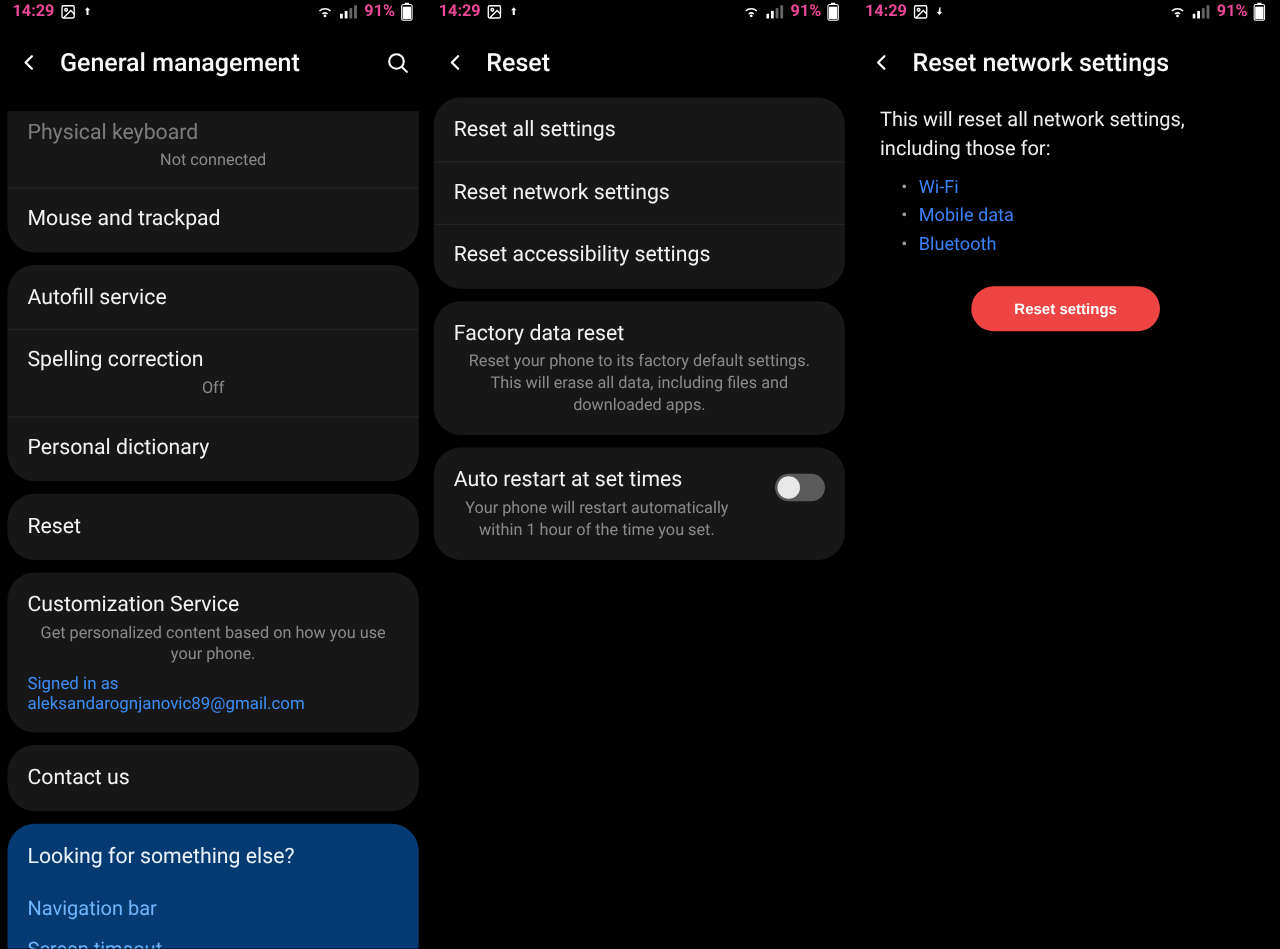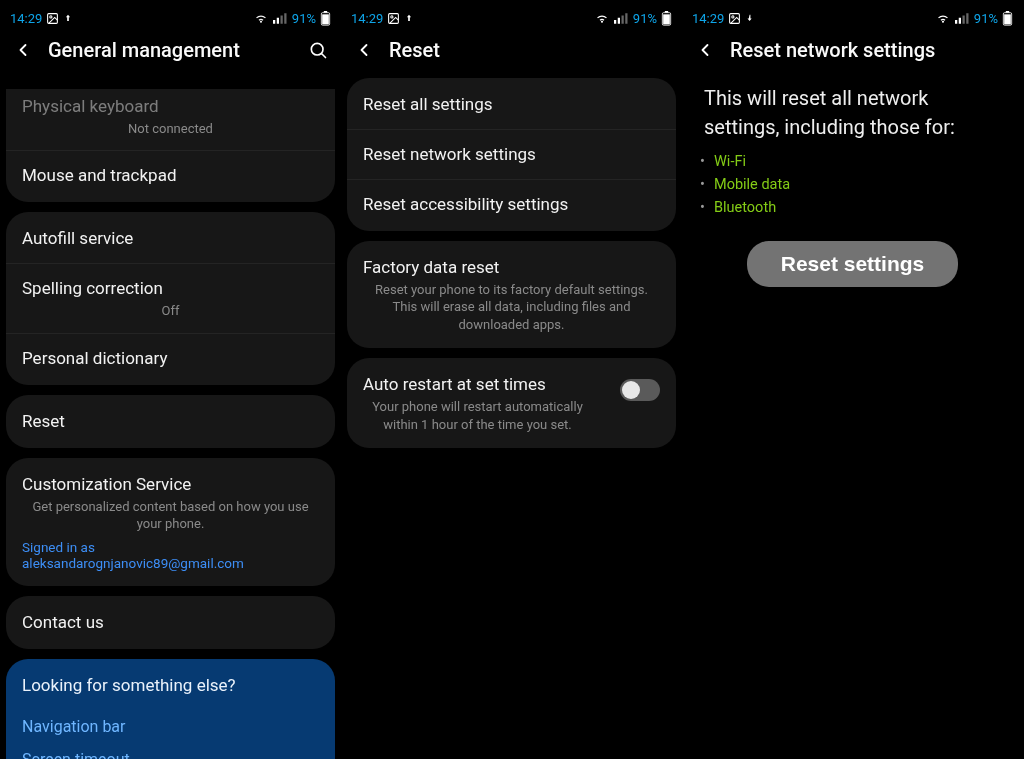--- a/index.html
+++ b/index.html
@@ -2,21 +2,21 @@
 <html><head>
 <meta charset="utf-8">
 <style>
   * { box-sizing: border-box; margin: 0; padding: 0; }
   html, body { background: #000; color: #fff; font-family: -apple-system, BlinkMacSystemFont, "Segoe UI", Roboto, Arial, sans-serif; width: 1024px; height: 759px; overflow: hidden; }
   .stage { display: flex; width: 1024px; height: 759px; background:#000; }
   .phone { width: 341px; height: 759px; background:#000; position: relative; border-right:0; }
   .phone:last-child { border-right:none; }
 
   
-  .statusbar { height: 26px; display:flex; align-items:flex-end; justify-content:space-between; padding: 2px 10px 0 10px; font-size: 13px; font-weight: 400; color:#0ea5e9; }
+  .statusbar { height: 26px; display:flex; align-items:flex-start; justify-content:space-between; padding: 2px 10px 0 10px; font-size: 13px; font-weight: 700; color:#ec4899; }
   .statusbar .left, .statusbar .right { display:flex; align-items:center; gap:4px; }
   .statusbar svg { display:block; }
 
   
   .header { height: 48px; display:flex; align-items:center; padding: 0 12px; gap: 14px; }
   .header .title { font-size: 20px; font-weight: 500; flex:1; color:#fafafa; }
   .header .back { width:22px; height:22px; display:flex; align-items:center; justify-content:center; }
   .header .search { width:22px; height:22px; display:flex; align-items:center; justify-content:center; }
 
   .scroll { height: calc(759px - 26px - 48px); overflow:hidden; padding: 0 4px; }
@@ -35,25 +35,25 @@
   .card.blue .link-list { padding: 0 16px 14px 16px; }
   .card.blue .link-list div { color:#6fb6ff; font-size:16px; padding:7px 0; }
 
   
   .row-toggle { display:flex; align-items:flex-start; gap:28px; }
   .row-toggle .txt { flex:1; }
   .toggle { width:40px; height:22px; border-radius:11px; background:#5a5a5a; position:relative; margin-top:6px; flex-shrink:0; }
   .toggle::after { content:""; position:absolute; width:18px; height:18px; border-radius:50%; background:#e8e8e8; top:2px; left:2px; }
 
   
-  .body-text { padding: 10px 18px 4px 18px; font-size: 20px; color:#eee; line-height:1.45; }
+  .body-text { padding: 10px 18px 4px 18px; font-size: 16px; color:#eee; line-height:1.45; }
   .bullets { padding: 4px 0 0 28px; }
-  .bullets li { list-style: none; font-size: 14.5px; color:#84cc16; padding:3px 0; position:relative; }
+  .bullets li { list-style: none; font-size: 14.5px; color:#3b82f6; padding:3px 0; position:relative;margin-left:21px; }
   .bullets li::before { content:"•"; position:absolute; left:-14px; color:#9a9a9a; }
-  .primary-btn { display:block; margin: 22px auto 0 auto; background:#737373; color:#fff; font-size:21px; font-weight:600; border:none; border-radius:22px; padding: 11px 34px; }
+  .primary-btn { display:block; margin: 22px auto 0 auto; background:#ef4444; color:#fff; font-size:12px; font-weight:600; border:none; border-radius:22px; padding: 11px 34px; }
 
   .faded-top .label { color:#6f6f6f; }
 </style>
 </head>
 <body>
 
 <div class="stage">
 
   <div class="phone">
 

